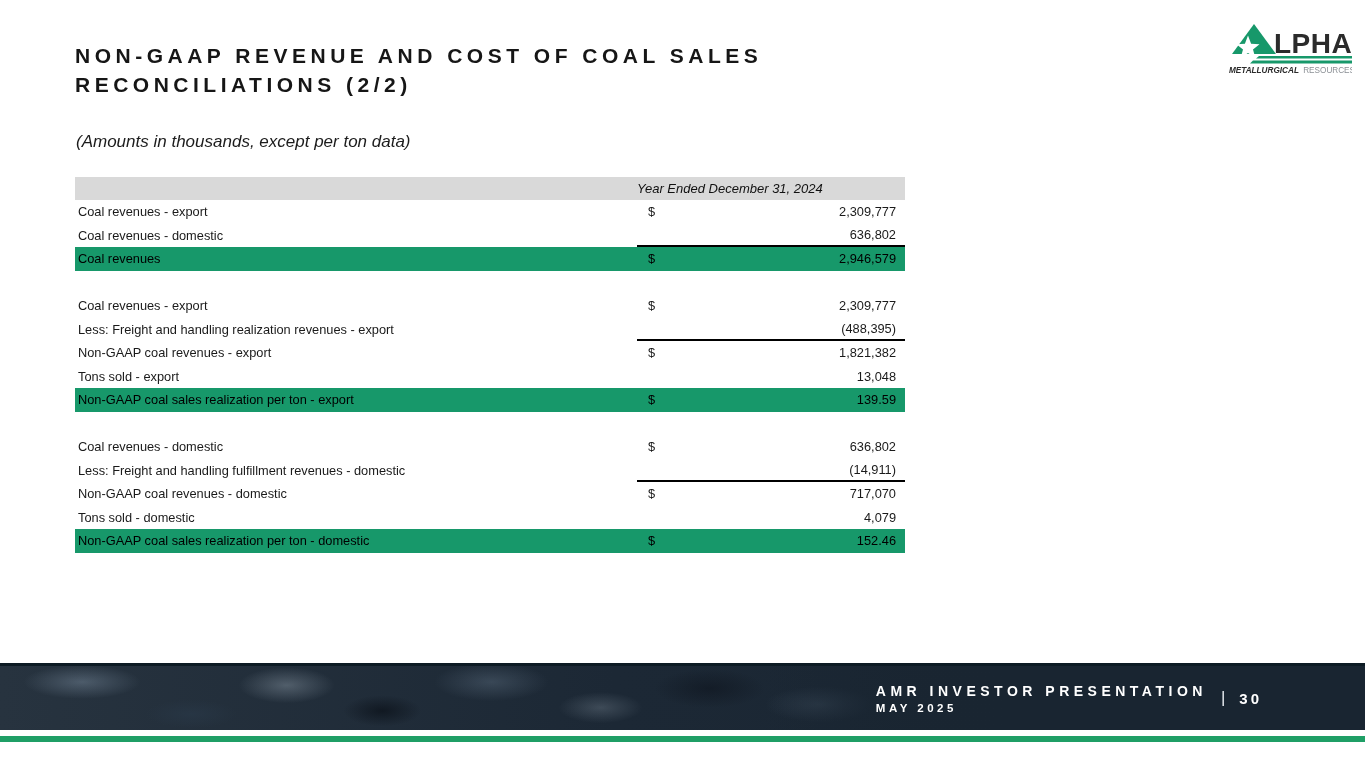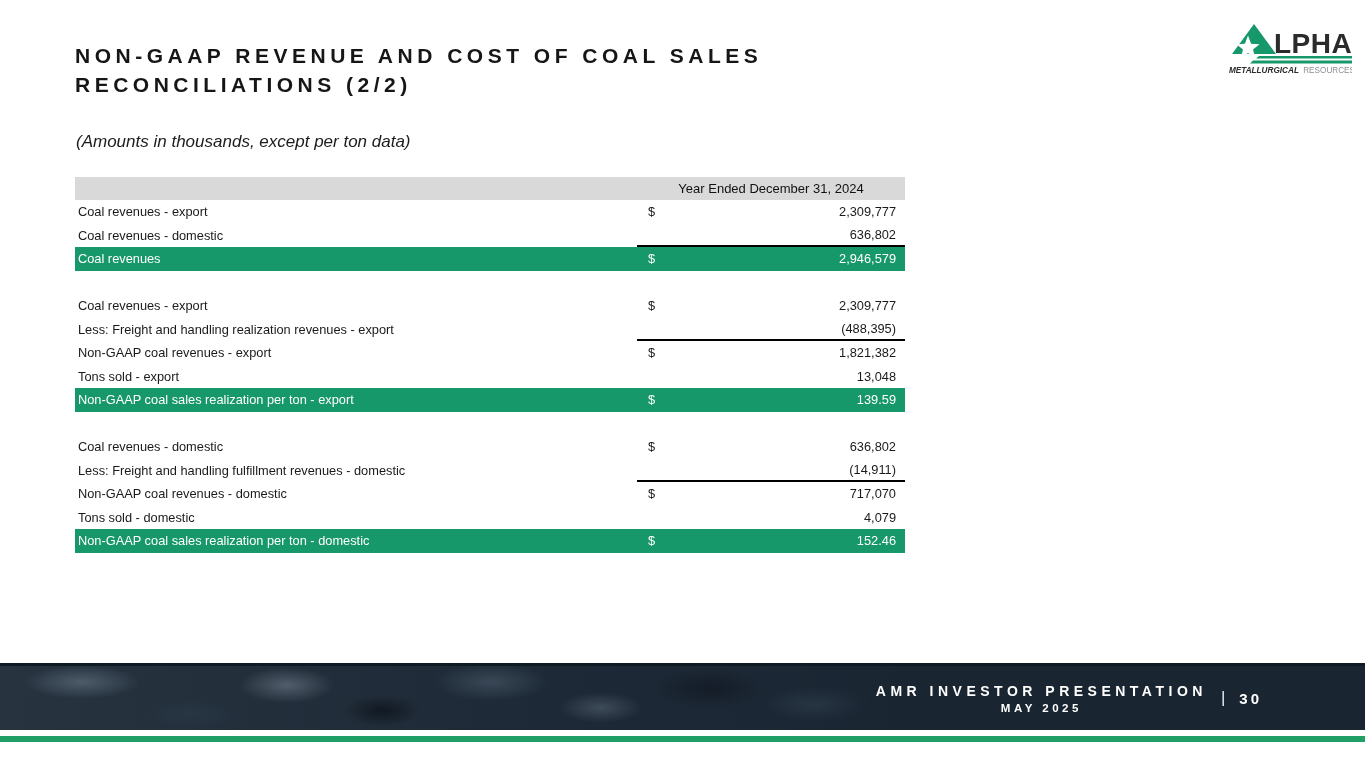--- a/index.html
+++ b/index.html
@@ -40,30 +40,30 @@
   .table{
     position:absolute;left:75px;top:177px;width:830px;
     font-size:12.8px;color:var(--ink);
   }
   .t-head{
     display:flex;height:23px;align-items:center;
     background:var(--header-gray);
   }
   .t-head .lbl{flex:1;}
   .t-head .hdr{
-    width:268px;text-align:center;font-size:13px;color:#111;
+    width:268px;text-align:left;font-size:13px;color:#111;font-style:italic;
   }
   .t-row{display:flex;height:23.5px;align-items:stretch;}
   .t-row .lbl{flex:1;display:flex;align-items:center;padding-left:3px;}
   .t-row .num{
     width:268px;display:flex;align-items:center;justify-content:space-between;
     padding:0 9px 0 11px;
   }
   .t-row.underline .num{border-bottom:2px solid #000;}
-  .t-row.total{background:var(--green);color:#ffffff;}
+  .t-row.total{background:var(--green);color:#000000;}
   .t-row.spacer{height:23.5px;}
 
   
   .footer-band{
     position:absolute;left:0;top:663px;width:1365px;height:67px;
     border-top:3px solid #0d1b24;
     background:
       linear-gradient(90deg, rgba(25,37,49,0) 56%, rgba(25,37,49,0.92) 67%, #192531 74%),
       radial-gradient(ellipse 90px 26px at 6% 25%, rgba(150,170,190,0.35), transparent 65%),
       radial-gradient(ellipse 70px 22px at 14% 75%, rgba(40,55,70,0.8), transparent 65%),
@@ -72,21 +72,21 @@
       radial-gradient(ellipse 95px 32px at 36% 25%, rgba(120,140,160,0.30), transparent 60%),
       radial-gradient(ellipse 70px 26px at 44% 65%, rgba(180,195,208,0.22), transparent 60%),
       radial-gradient(ellipse 85px 30px at 52% 35%, rgba(15,22,32,0.65), transparent 65%),
       radial-gradient(ellipse 90px 30px at 60% 60%, rgba(110,130,150,0.22), transparent 60%),
       linear-gradient(90deg,#27333f 0%,#1c2835 45%,#192531 100%);
   }
   .footer-inner{
     position:absolute;right:103px;top:0;height:100%;
     display:flex;align-items:center;gap:14px;color:#ffffff;
   }
-  .footer-lines{text-align:center;margin-left:41px;}
+  .footer-lines{text-align:left;margin-left:41px;}
   .footer-line1{font-size:14px;font-weight:700;letter-spacing:4.5px;}
   .footer-line2{font-size:11.5px;font-weight:700;letter-spacing:3.5px;margin-top:3px;}
   .footer-divider{font-size:17px;font-weight:300;color:#e8edf1;}
   .footer-page{font-size:15px;font-weight:700;letter-spacing:3px;}
 
   .bottom-bar{
     position:absolute;left:0;top:736px;width:1365px;height:6px;
     background:var(--bar-green);
   }
 </style>

